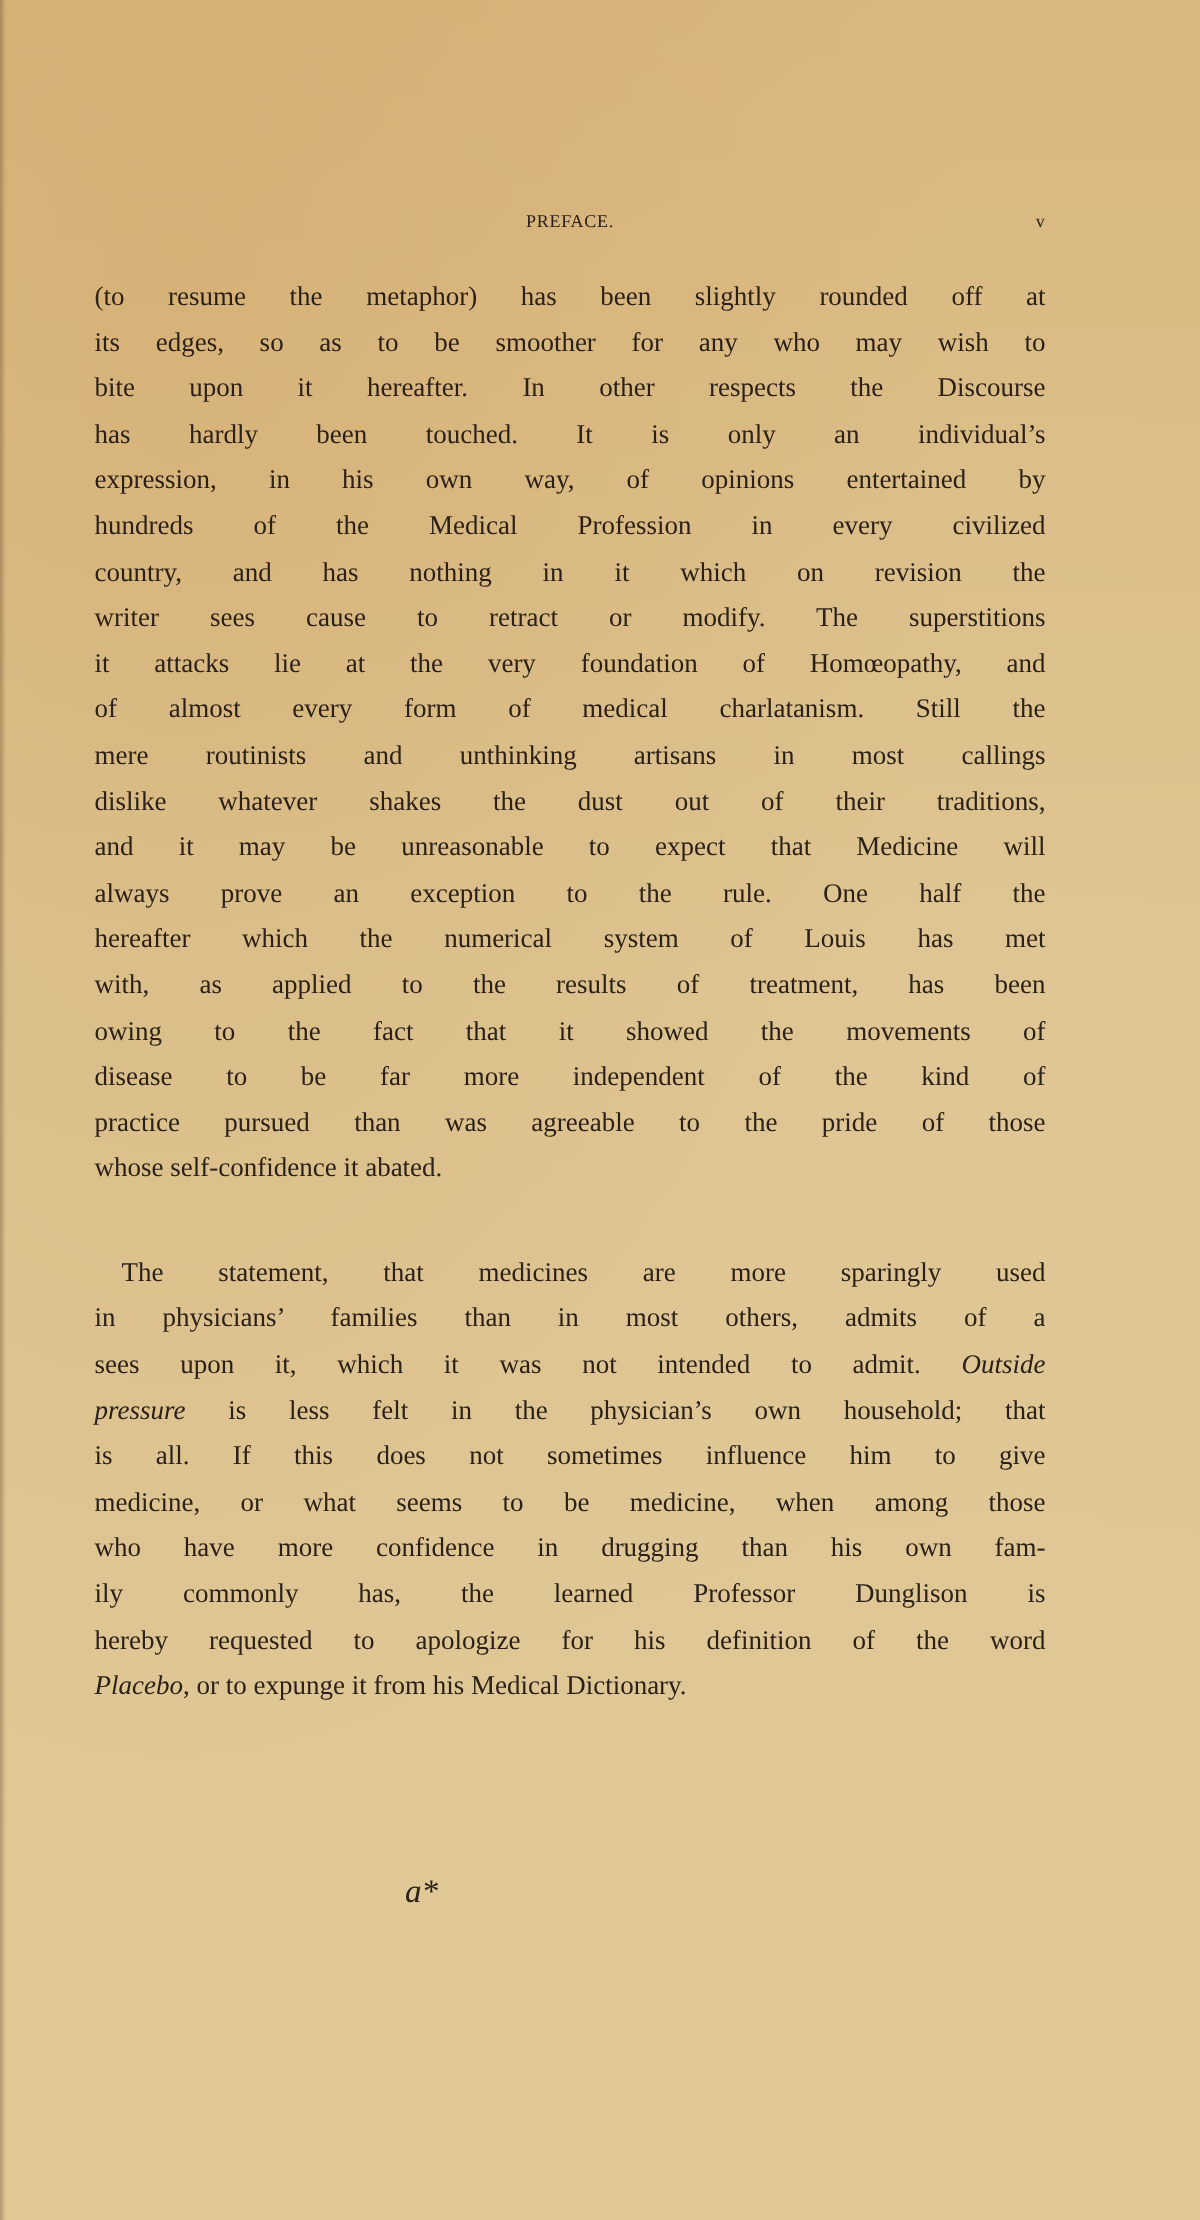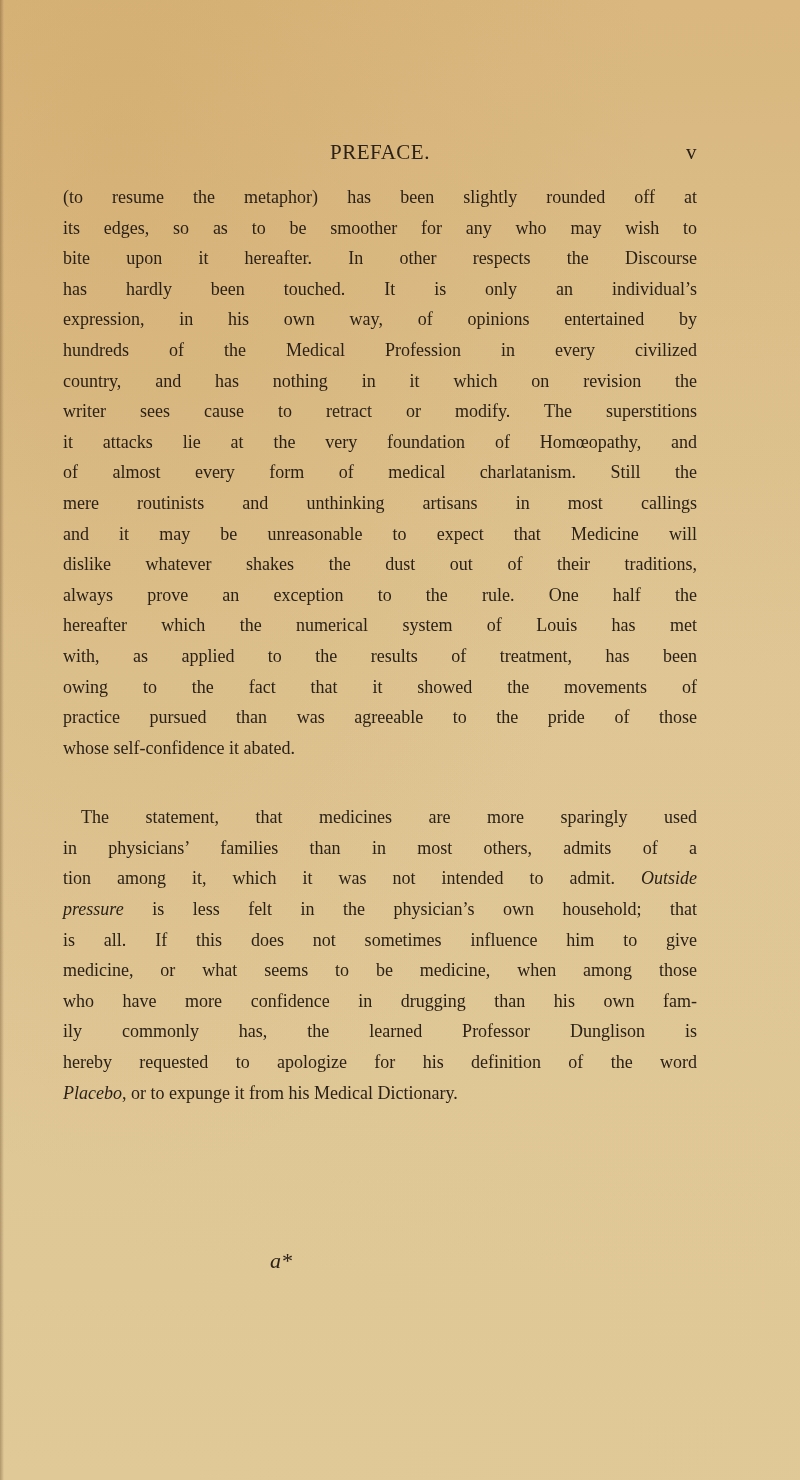--- a/index.html
+++ b/index.html
@@ -26,21 +26,21 @@
       width: 4px;
       height: 1480px;
       background: linear-gradient(90deg, rgba(90,60,30,0.35), rgba(90,60,30,0));
     }
     .running-head {
       position: absolute;
       top: 140px;
       left: 63px;
       width: 634px;
       height: 24px;
-      font-size: 21px;
+      font-size: 12px;
       letter-spacing: 0.5px;
     }
     .running-title {
       position: absolute;
       left: 0;
       right: 0;
       text-align: center;
       top: 0;
     }
     .folio {
@@ -94,31 +94,32 @@
   <span class="line">its edges, so as to be smoother for any who may wish to</span>
   <span class="line">bite upon it hereafter. In other respects the Discourse</span>
   <span class="line">has hardly been touched. It is only an individual’s</span>
   <span class="line">expression, in his own way, of opinions entertained by</span>
   <span class="line">hundreds of the Medical Profession in every civilized</span>
   <span class="line">country, and has nothing in it which on revision the</span>
   <span class="line">writer sees cause to retract or modify. The superstitions</span>
   <span class="line">it attacks lie at the very foundation of Homœopathy, and</span>
   <span class="line">of almost every form of medical charlatanism. Still the</span>
   <span class="line">mere routinists and unthinking artisans in most callings</span>
+  <span class="line">dislike whatever shakes the dust out of their traditions,</span>
   <span class="line">and it may be unreasonable to expect that Medicine will</span>
-  <span class="line">dislike whatever shakes the dust out of their traditions,</span>
   <span class="line">always prove an exception to the rule. One half the</span>
   <span class="line">hereafter which the numerical system of Louis has met</span>
   <span class="line">with, as applied to the results of treatment, has been</span>
   <span class="line">owing to the fact that it showed the movements of</span>
+  <span class="line">disease to be far more independent of the kind of</span>
   <span class="line">practice pursued than was agreeable to the pride of those</span>
   <span class="line last">whose self-confidence it abated.</span>
   <span class="line indent">The statement, that medicines are more sparingly used</span>
   <span class="line">in physicians’ families than in most others, admits of a</span>
-  <span class="line"><span>tion among it, which it was not intended to admit. </span><em>Outside</em></span>
+  <span class="line"><span>sees upon it, which it was not intended to admit. </span><em>Outside</em></span>
   <span class="line"><em>pressure</em><span> is less felt in the physician’s own household; that</span></span>
   <span class="line">is all. If this does not sometimes influence him to give</span>
   <span class="line">medicine, or what seems to be medicine, when among those</span>
   <span class="line">who have more confidence in drugging than his own fam-</span>
   <span class="line">ily commonly has, the learned Professor Dunglison is</span>
   <span class="line">hereby requested to apologize for his definition of the word</span>
   <span class="line last"><em>Placebo</em><span>, or to expunge it from his Medical Dictionary.</span></span>
 </div>
 
 <div class="signature">a*</div>

